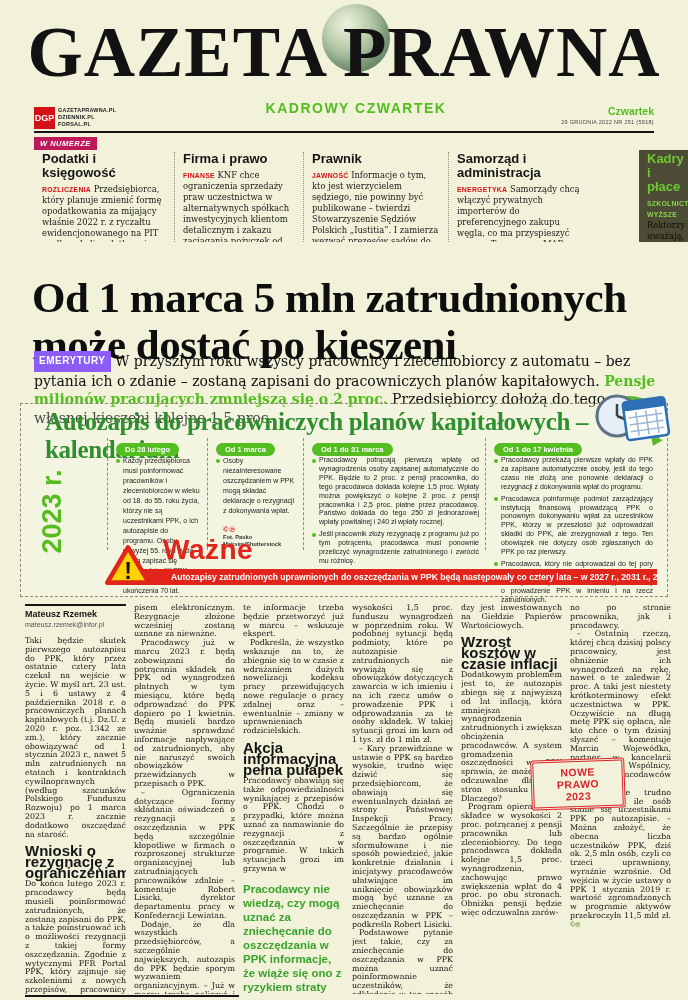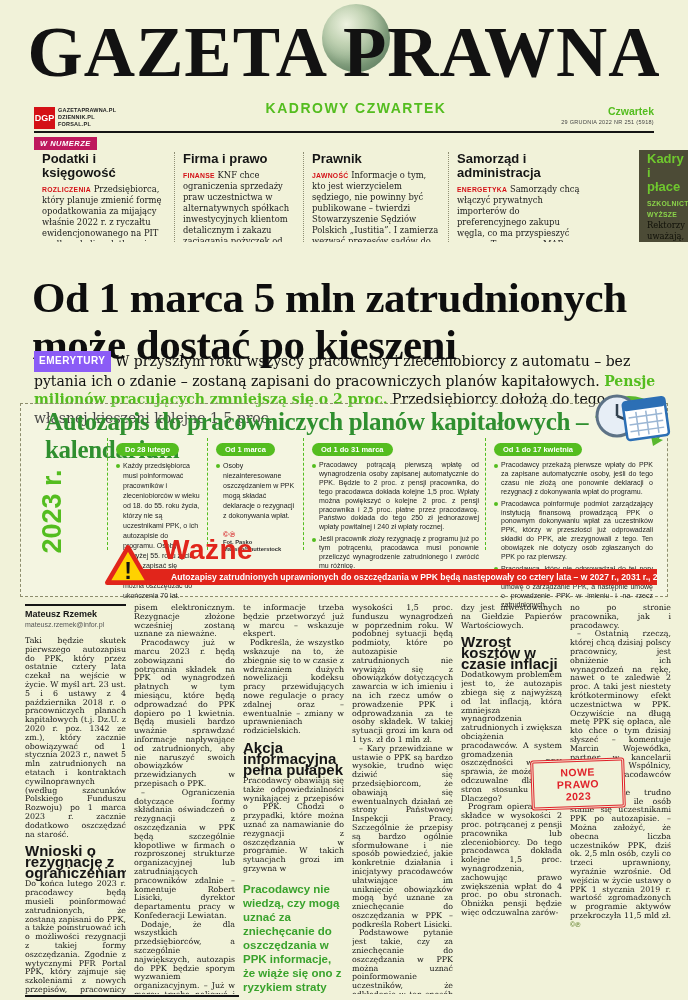--- a/index.html
+++ b/index.html
@@ -52,21 +52,21 @@
   .kal{position:absolute;left:20px;top:403px;width:646px;height:192px;border:1px dashed #8d8d6d;
        background:rgba(255,255,255,.22);}
   .kal-title{position:absolute;left:24px;top:4px;font-family:"Liberation Serif",serif;font-weight:bold;
        font-size:25px;color:#2f8f2f;letter-spacing:-.3px;}
   .kal-year{position:absolute;left:-34px;top:92px;width:130px;text-align:center;color:#54bd1f;
        font-weight:bold;font-size:27px;transform:rotate(-90deg);}
   .kal-cols{position:absolute;left:86px;top:34px;right:8px;height:112px;display:flex;}
   .kal-col{border-left:1px dashed #54bd1f;padding:0 6px 0 8px;box-sizing:border-box;}
   .kc1{width:100px;} .kc2{width:96px;} .kc3{width:182px;} .kc4{flex:1;}
   .pill{display:inline-block;background:#54bd1f;color:#fff;border-radius:8px;font-size:7.5px;
-       font-weight:bold;padding:2px 9px;margin-bottom:5px;white-space:nowrap;}
+       font-weight:bold;padding:2px 9px;white-space:nowrap;}
   .kal-item{position:relative;padding-left:7px;font-size:7px;color:#1c1c1c;margin-bottom:3px;text-align:justify;}
   .kc1 .kal-item,.kc2 .kal-item{line-height:10px;text-align:left;}
   .kc3 .kal-item,.kc4 .kal-item{line-height:8.9px;}
   .kal-item::before{content:"";position:absolute;left:0;top:2.5px;width:4px;height:4px;border-radius:50%;background:#54bd1f;}
   .credit{margin-top:9px;padding-left:7px;}
   .credit-marks{color:#d41116;font-size:7.5px;font-weight:bold;letter-spacing:1px;}
   .credit-text{font-size:5.8px;font-weight:bold;color:#333;line-height:7px;width:60px;}
   .kal-illu{position:absolute;right:-6px;top:-24px;z-index:3;}
   .warning-row{position:absolute;left:70px;bottom:6px;right:10px;height:46px;}
   .warn-tri{position:absolute;left:14px;top:0px;z-index:2;}

